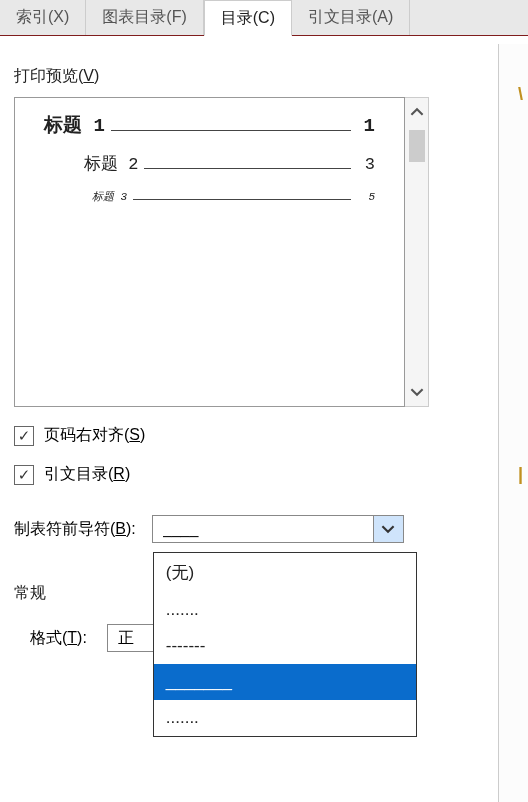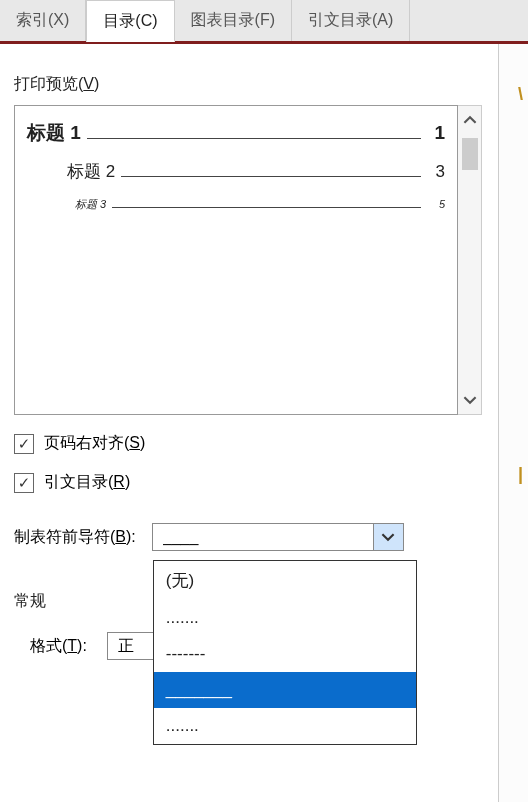--- a/index.html
+++ b/index.html
@@ -10,22 +10,22 @@
       font-size: 16px;
       background: #fff;
       width: 528px;
       height: 802px;
       overflow: hidden;
       position: relative;
     }
     .tabs {
       display: flex;
       background: #e8e8e8;
-      border-bottom: 3px solid #7f1d1d;
-      height: 44px;
+      border-bottom: 1px solid #7f1d1d;
+      height: 36px;
     }
     .tab {
       padding: 10px 16px;
       border-right: 1px solid #ccc;
       color: #555;
       cursor: pointer;
       display: flex;
       align-items: center;
     }
     .tab.active {
@@ -43,25 +43,25 @@
     .section-label {
       margin: 16px 0 10px 0;
       color: #222;
     }
     .underline { text-decoration: underline; }
     .preview-wrap {
       display: flex;
     }
     .preview-box {
       border: 1px solid #999;
-      width: 444px;
+      width: 391px;
       height: 310px;
-      padding: 14px 12px;
-      background: #fff;
-      font-family: Liberation Sans, sans-serif;
+      padding: 14px 29px;
+      background: #fff;
+      font-family: Liberation Mono, monospace;
       color: #222;
       overflow: hidden;
     }
     .scrollbar {
       width: 24px;
       display: flex;
       flex-direction: column;
       justify-content: space-between;
       align-items: center;
       background: #f5f5f5;
@@ -211,22 +211,22 @@
       font-size: 18px;
       font-weight: bold;
     }
     .chevron-svg { width: 14px; height: 14px; }
   </style>
 </head>
 <body>
 
 <div class="tabs">
   <div class="tab">索引(X)</div>
+  <div class="tab">图表目录(F)</div>
   <div class="tab active">目录(C)</div>
-  <div class="tab">图表目录(F)</div>
   <div class="tab">引文目录(A)</div>
 </div>
 
 <div class="right-strip">
   <span class="right-mark" style="top:40px">\</span>
   <span class="right-mark" style="top:420px">|</span>
 </div>
 
 <div class="content">
 

